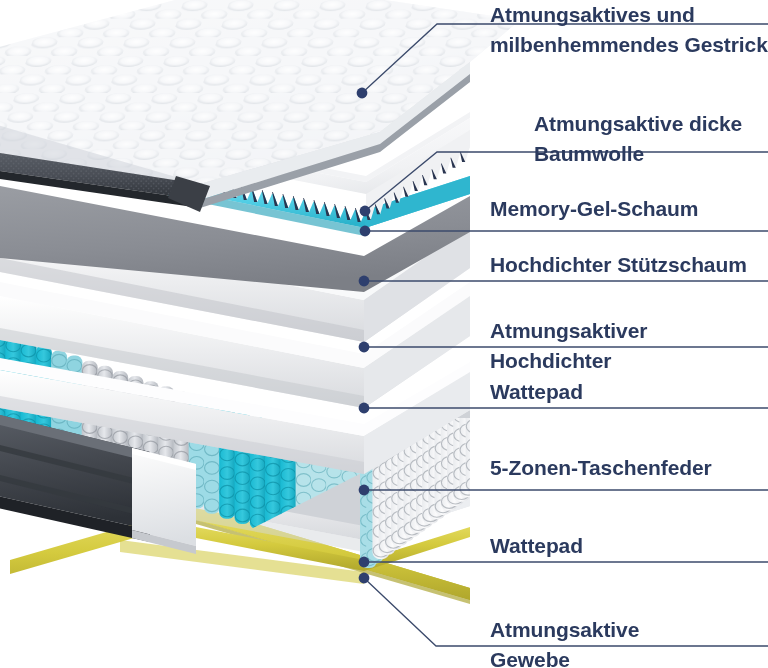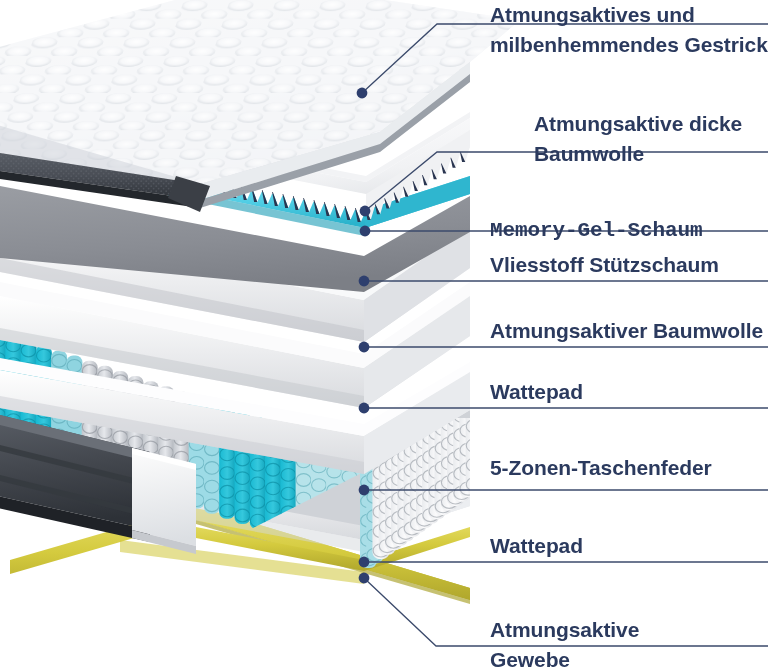--- a/index.html
+++ b/index.html
@@ -675,22 +675,22 @@
         <circle cx="364" cy="562" r="5.4" fill="#2e3f6e"></circle>
         <path d="M364,578 L436,646 L768,646" fill="none" stroke="#3b4a6b" stroke-width="1.3"></path>
         <circle cx="364" cy="578" r="5.4" fill="#2e3f6e"></circle>
       </g>
   </svg>
 
   <p class="label" style="left:490px; top:0px;">Atmungsaktives und
 milbenhemmendes Gestrick</p>
   <p class="label" style="left:490px; top:109px;margin-left:44px;">Atmungsaktive dicke
 Baumwolle</p>
-  <p class="label" style="left:490px; top:216px;font-family:Liberation Mono, monospace;">Memory-Gel-Schaum</p>
-  <p class="label" style="left:490px; top:250px;">Vliesstoff Stützschaum</p>
-  <p class="label" style="left:490px; top:316px;">Atmungsaktiver Baumwolle</p>
+  <p class="label" style="left:490px; top:194px;">Memory-Gel-Schaum</p>
+  <p class="label" style="left:490px; top:250px;">Hochdichter Stützschaum</p>
+  <p class="label" style="left:490px; top:316px;">Atmungsaktiver Hochdichter</p>
   <p class="label" style="left:490px; top:377px;">Wattepad</p>
   <p class="label" style="left:490px; top:453px;">5-Zonen-Taschenfeder</p>
   <p class="label" style="left:490px; top:531px;">Wattepad</p>
   <p class="label" style="left:490px; top:615px;">Atmungsaktive
 Gewebe</p>
 
 </div>
 
 </body></html>

